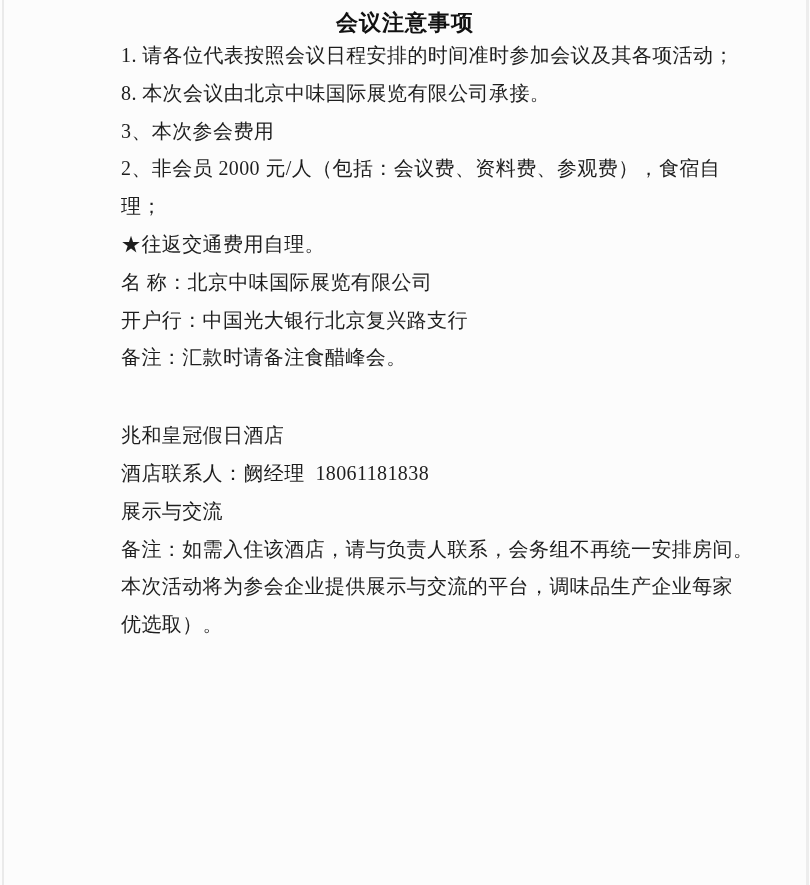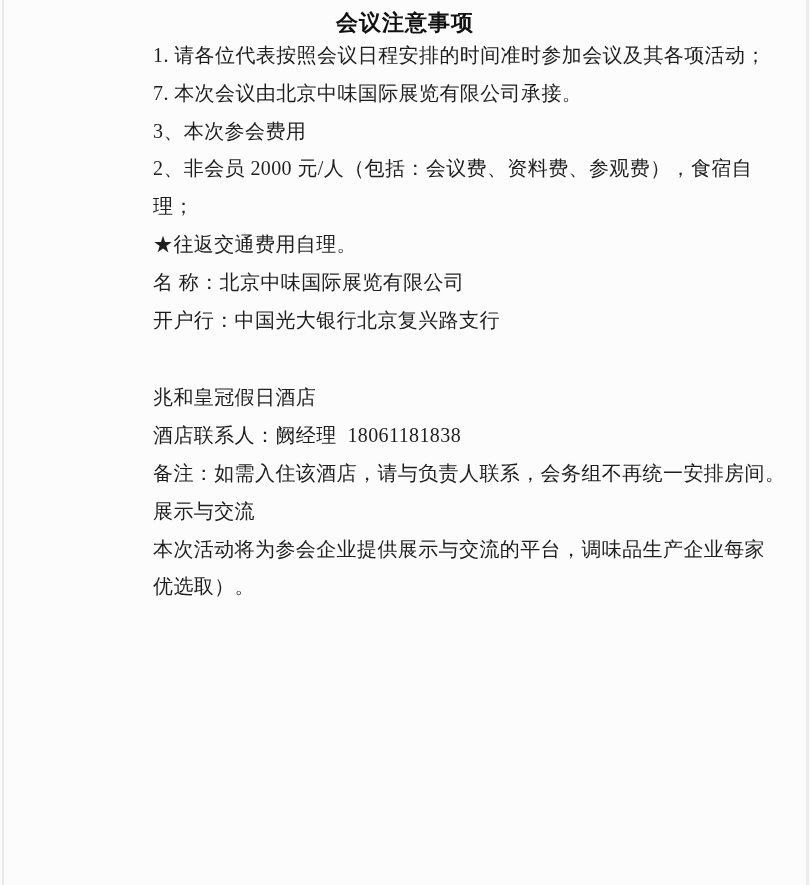--- a/index.html
+++ b/index.html
@@ -38,21 +38,20 @@
     text-align: center;
     font-family: "Liberation Sans", "DejaVu Sans", sans-serif;
     font-weight: 700;
     font-size: 22px;
     letter-spacing: 1px;
     color: #111111;
   }
   .content {
     padding-left: 121px;
     padding-right: 50px;
-    margin-left: 32px;
   }
   .line {
     height: 37.8px;
     line-height: 37.8px;
     font-size: 20px;
     letter-spacing: 0.4px;
     white-space: pre;
     color: #1e1e1e;
   }
   .spacer {
@@ -60,30 +59,31 @@
   }
 </style>
 </head>
 <body>
 
 <div class="page">
   <div class="doc-title">会议注意事项</div>
 
   <div class="content">
     <div class="line">1. 请各位代表按照会议日程安排的时间准时参加会议及其各项活动；</div>
-    <div class="line">7. 本次会议由北京中味国际展览有限公司承接。</div>
+    <div class="line">8. 本次会议由北京中味国际展览有限公司承接。</div>
     <div class="line">3、本次参会费用</div>
     <div class="line">2、非会员 2000 元/人（包括：会议费、资料费、参观费），食宿自</div>
     <div class="line">理；</div>
     <div class="line">★往返交通费用自理。</div>
     <div class="line">名 称：北京中味国际展览有限公司</div>
     <div class="line">开户行：中国光大银行北京复兴路支行</div>
+    <div class="line">备注：汇款时请备注食醋峰会。</div>
 
     <div class="spacer"></div>
 
     <div class="line">兆和皇冠假日酒店</div>
     <div class="line">酒店联系人：阙经理  18061181838</div>
+    <div class="line">展示与交流</div>
     <div class="line">备注：如需入住该酒店，请与负责人联系，会务组不再统一安排房间。</div>
-    <div class="line">展示与交流</div>
     <div class="line">本次活动将为参会企业提供展示与交流的平台，调味品生产企业每家</div>
     <div class="line">优选取）。</div>
   </div>
 </div>
 
 </body></html>

